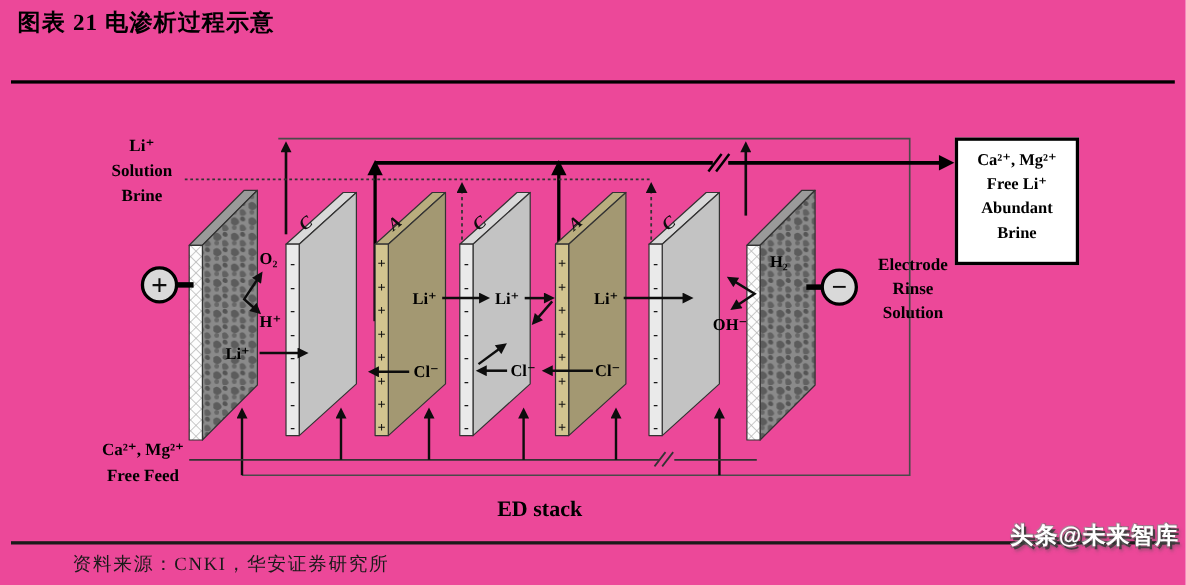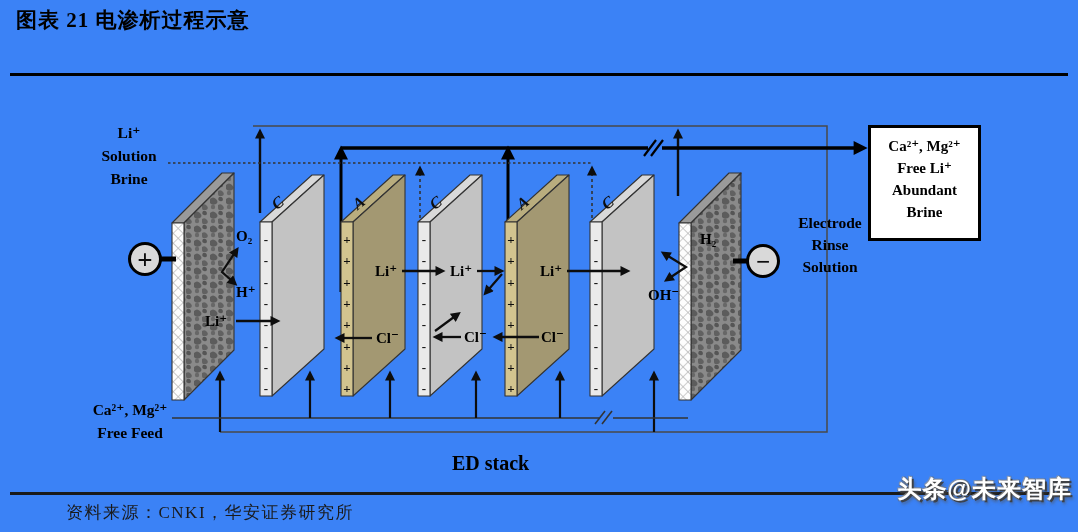--- a/index.html
+++ b/index.html
@@ -1,24 +1,24 @@
 <!DOCTYPE html>
 <html><head>
 <meta charset="utf-8">
 <style>
   html,body{margin:0;padding:0;background:#fff;}
-  .stage{position:relative;width:1078px;height:532px;background:#3b82f6;overflow:hidden;
+  .stage{position:relative;width:1078px;height:532px;background:#ec4899;overflow:hidden;
          font-family:"Liberation Serif","DejaVu Serif",serif;}
   .title{position:absolute;left:16px;top:6px;font-size:21px;font-weight:bold;color:#000;
          letter-spacing:1px;font-family:"Liberation Serif","DejaVu Serif",serif;}
   .rule{position:absolute;background:#000;}
   .rule-top{left:10px;top:73px;width:1058px;height:3px;}
   .rule-bottom{left:10px;top:492px;width:1058px;height:3px;background:#1a1a1a;}
   .footer-src{position:absolute;left:22px;top:501px;font-size:17px;color:#1a1a1a;letter-spacing:1.5px;margin-left:44px;}
-  .watermark{position:absolute;right:6px;top:473px;font-size:24px;font-weight:bold;z-index:6;
+  .watermark{position:absolute;right:6px;top:473px;font-size:21px;font-weight:bold;z-index:6;
              font-family:"Liberation Sans","DejaVu Sans",sans-serif;color:#fff;letter-spacing:1px;
              text-shadow:2px 2px 0 rgba(60,60,60,.9),-1px -1px 0 rgba(150,150,150,.75),
                          1px -1px 0 rgba(110,110,110,.6),-1px 1px 0 rgba(110,110,110,.6),
                          3px 4px 3px rgba(80,80,80,.55);}
   svg.layer{position:absolute;left:0;top:0;}
   #underLayer{z-index:1;}
   #overLayer{z-index:3;}
   .lbl{position:absolute;z-index:4;font-weight:bold;color:#000;white-space:nowrap;font-size:15px;}
   .lbl-block{text-align:center;line-height:23px;font-size:15.5px;}
   .product-box{position:absolute;left:868px;top:125px;width:107px;height:103px;z-index:4;
@@ -206,21 +206,21 @@
     <span>Li⁺</span><br>
     <span>Solution</span><br>
     <span>Brine</span>
   </div>
 
   <div class="lbl lbl-block" style="left:74px;top:398px;width:112px;">
     <span>Ca²⁺, Mg²⁺</span><br>
     <span>Free Feed</span>
   </div>
 
-  <div class="lbl lbl-block" style="left:775px;top:212px;width:110px;line-height:22px;">
+  <div class="lbl lbl-block" style="left:775px;top:230px;width:110px;line-height:22px;">
     <span>Electrode</span><br>
     <span>Rinse</span><br>
     <span>Solution</span>
   </div>
 
   <div class="product-box">
     <span>Ca²⁺, Mg²⁺</span><br>
     <span>Free Li⁺</span><br>
     <span>Abundant</span><br>
     <span>Brine</span>

